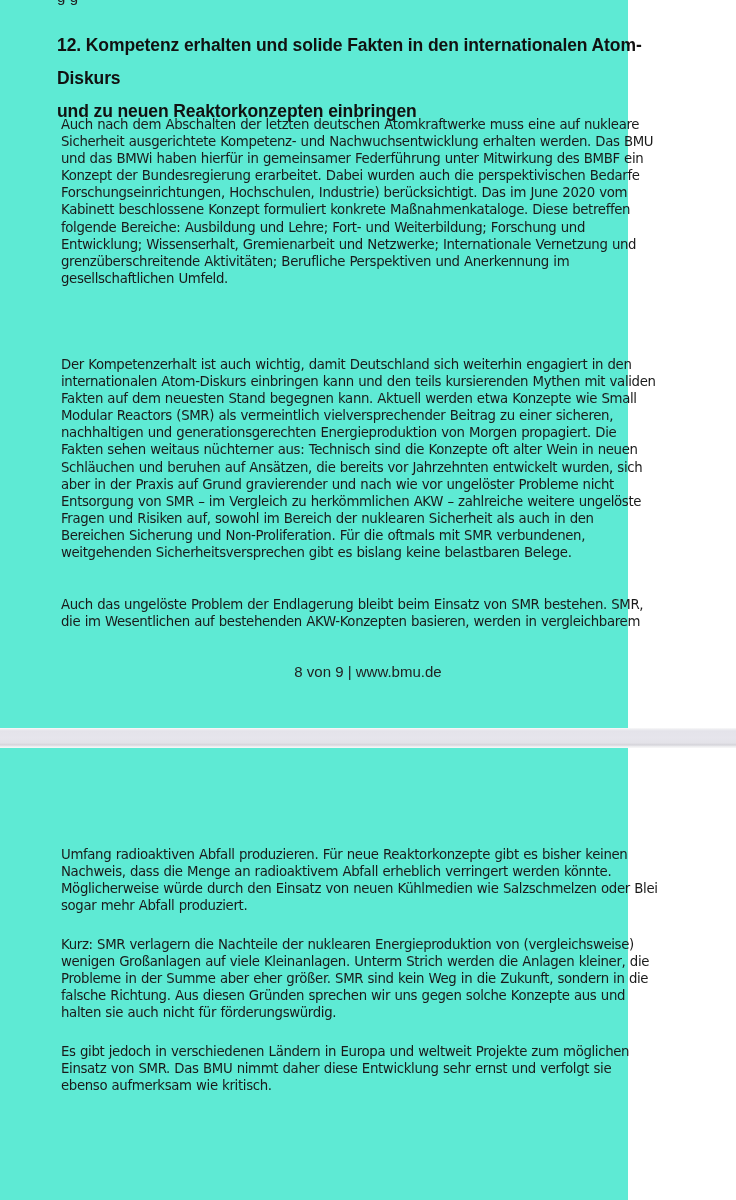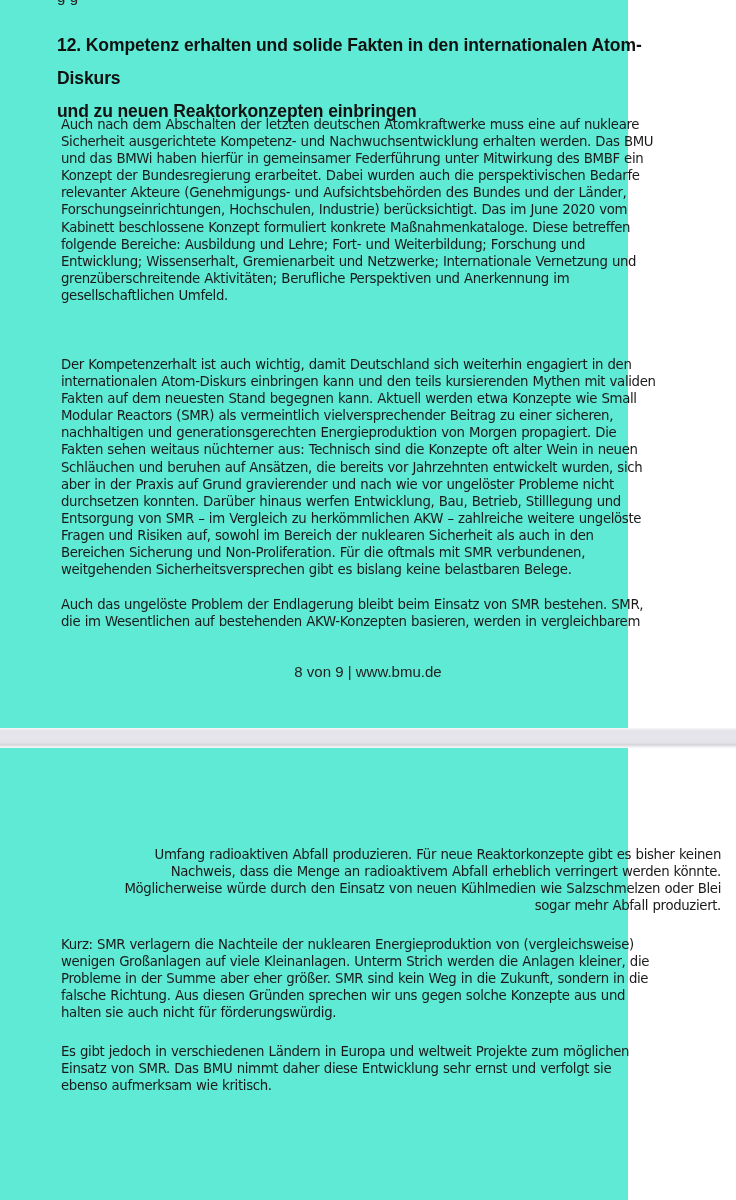--- a/index.html
+++ b/index.html
@@ -86,59 +86,57 @@
       background: linear-gradient(to bottom,
         #fafafa 0px,
         #efeff2 1px,
         #e4e3ea 3px,
         #e6e5ec 10px,
         #e3e2e8 15px,
         #d4d3d9 17px,
         #e9e9ec 18px,
         #f8f8f8 20px);
     }
-    .p4 { top: 98px; text-align: right; }
+    .p4 { top: 98px; }
     .p5 { top: 188px; }
     .p6 { top: 295px; }
   </style>
 </head>
 <body>
 
 <div class="page page-top">
   <div class="clipped-line">g                                   g</div>
 
   <div class="heading">
     <div>12. Kompetenz erhalten und solide Fakten in den internationalen Atom-Diskurs</div>
     <div>und zu neuen Reaktorkonzepten einbringen</div>
   </div>
 
   <div class="body-text p1">
     <p>Auch nach dem Abschalten der letzten deutschen Atomkraftwerke muss eine auf nukleare</p>
     <p>Sicherheit ausgerichtete Kompetenz- und Nachwuchsentwicklung erhalten werden. Das BMU</p>
     <p>und das BMWi haben hierfür in gemeinsamer Federführung unter Mitwirkung des BMBF ein</p>
     <p>Konzept der Bundesregierung erarbeitet. Dabei wurden auch die perspektivischen Bedarfe</p>
-    <p>relevanter Akteure (Genehmigungs- und Aufsichtsbehörden des Bundes und der Länder,</p>
     <p>Forschungseinrichtungen, Hochschulen, Industrie) berücksichtigt. Das im June 2020 vom</p>
     <p>Kabinett beschlossene Konzept formuliert konkrete Maßnahmenkataloge. Diese betreffen</p>
     <p>folgende Bereiche: Ausbildung und Lehre; Fort- und Weiterbildung; Forschung und</p>
     <p>Entwicklung; Wissenserhalt, Gremienarbeit und Netzwerke; Internationale Vernetzung und</p>
     <p>grenzüberschreitende Aktivitäten; Berufliche Perspektiven und Anerkennung im</p>
     <p>gesellschaftlichen Umfeld.</p>
   </div>
 
   <div class="body-text p2">
     <p>Der Kompetenzerhalt ist auch wichtig, damit Deutschland sich weiterhin engagiert in den</p>
     <p>internationalen Atom-Diskurs einbringen kann und den teils kursierenden Mythen mit validen</p>
     <p>Fakten auf dem neuesten Stand begegnen kann. Aktuell werden etwa Konzepte wie Small</p>
     <p>Modular Reactors (SMR) als vermeintlich vielversprechender Beitrag zu einer sicheren,</p>
     <p>nachhaltigen und generationsgerechten Energieproduktion von Morgen propagiert. Die</p>
     <p>Fakten sehen weitaus nüchterner aus: Technisch sind die Konzepte oft alter Wein in neuen</p>
     <p>Schläuchen und beruhen auf Ansätzen, die bereits vor Jahrzehnten entwickelt wurden, sich</p>
     <p>aber in der Praxis auf Grund gravierender und nach wie vor ungelöster Probleme nicht</p>
-    <p>durchsetzen konnten. Darüber hinaus werfen Entwicklung, Bau, Betrieb, Stilllegung und</p>
     <p>Entsorgung von SMR – im Vergleich zu herkömmlichen AKW – zahlreiche weitere ungelöste</p>
     <p>Fragen und Risiken auf, sowohl im Bereich der nuklearen Sicherheit als auch in den</p>
     <p>Bereichen Sicherung und Non-Proliferation. Für die oftmals mit SMR verbundenen,</p>
     <p>weitgehenden Sicherheitsversprechen gibt es bislang keine belastbaren Belege.</p>
   </div>
 
   <div class="body-text p3">
     <p>Auch das ungelöste Problem der Endlagerung bleibt beim Einsatz von SMR bestehen. SMR,</p>
     <p>die im Wesentlichen auf bestehenden AKW-Konzepten basieren, werden in vergleichbarem</p>
   </div>

